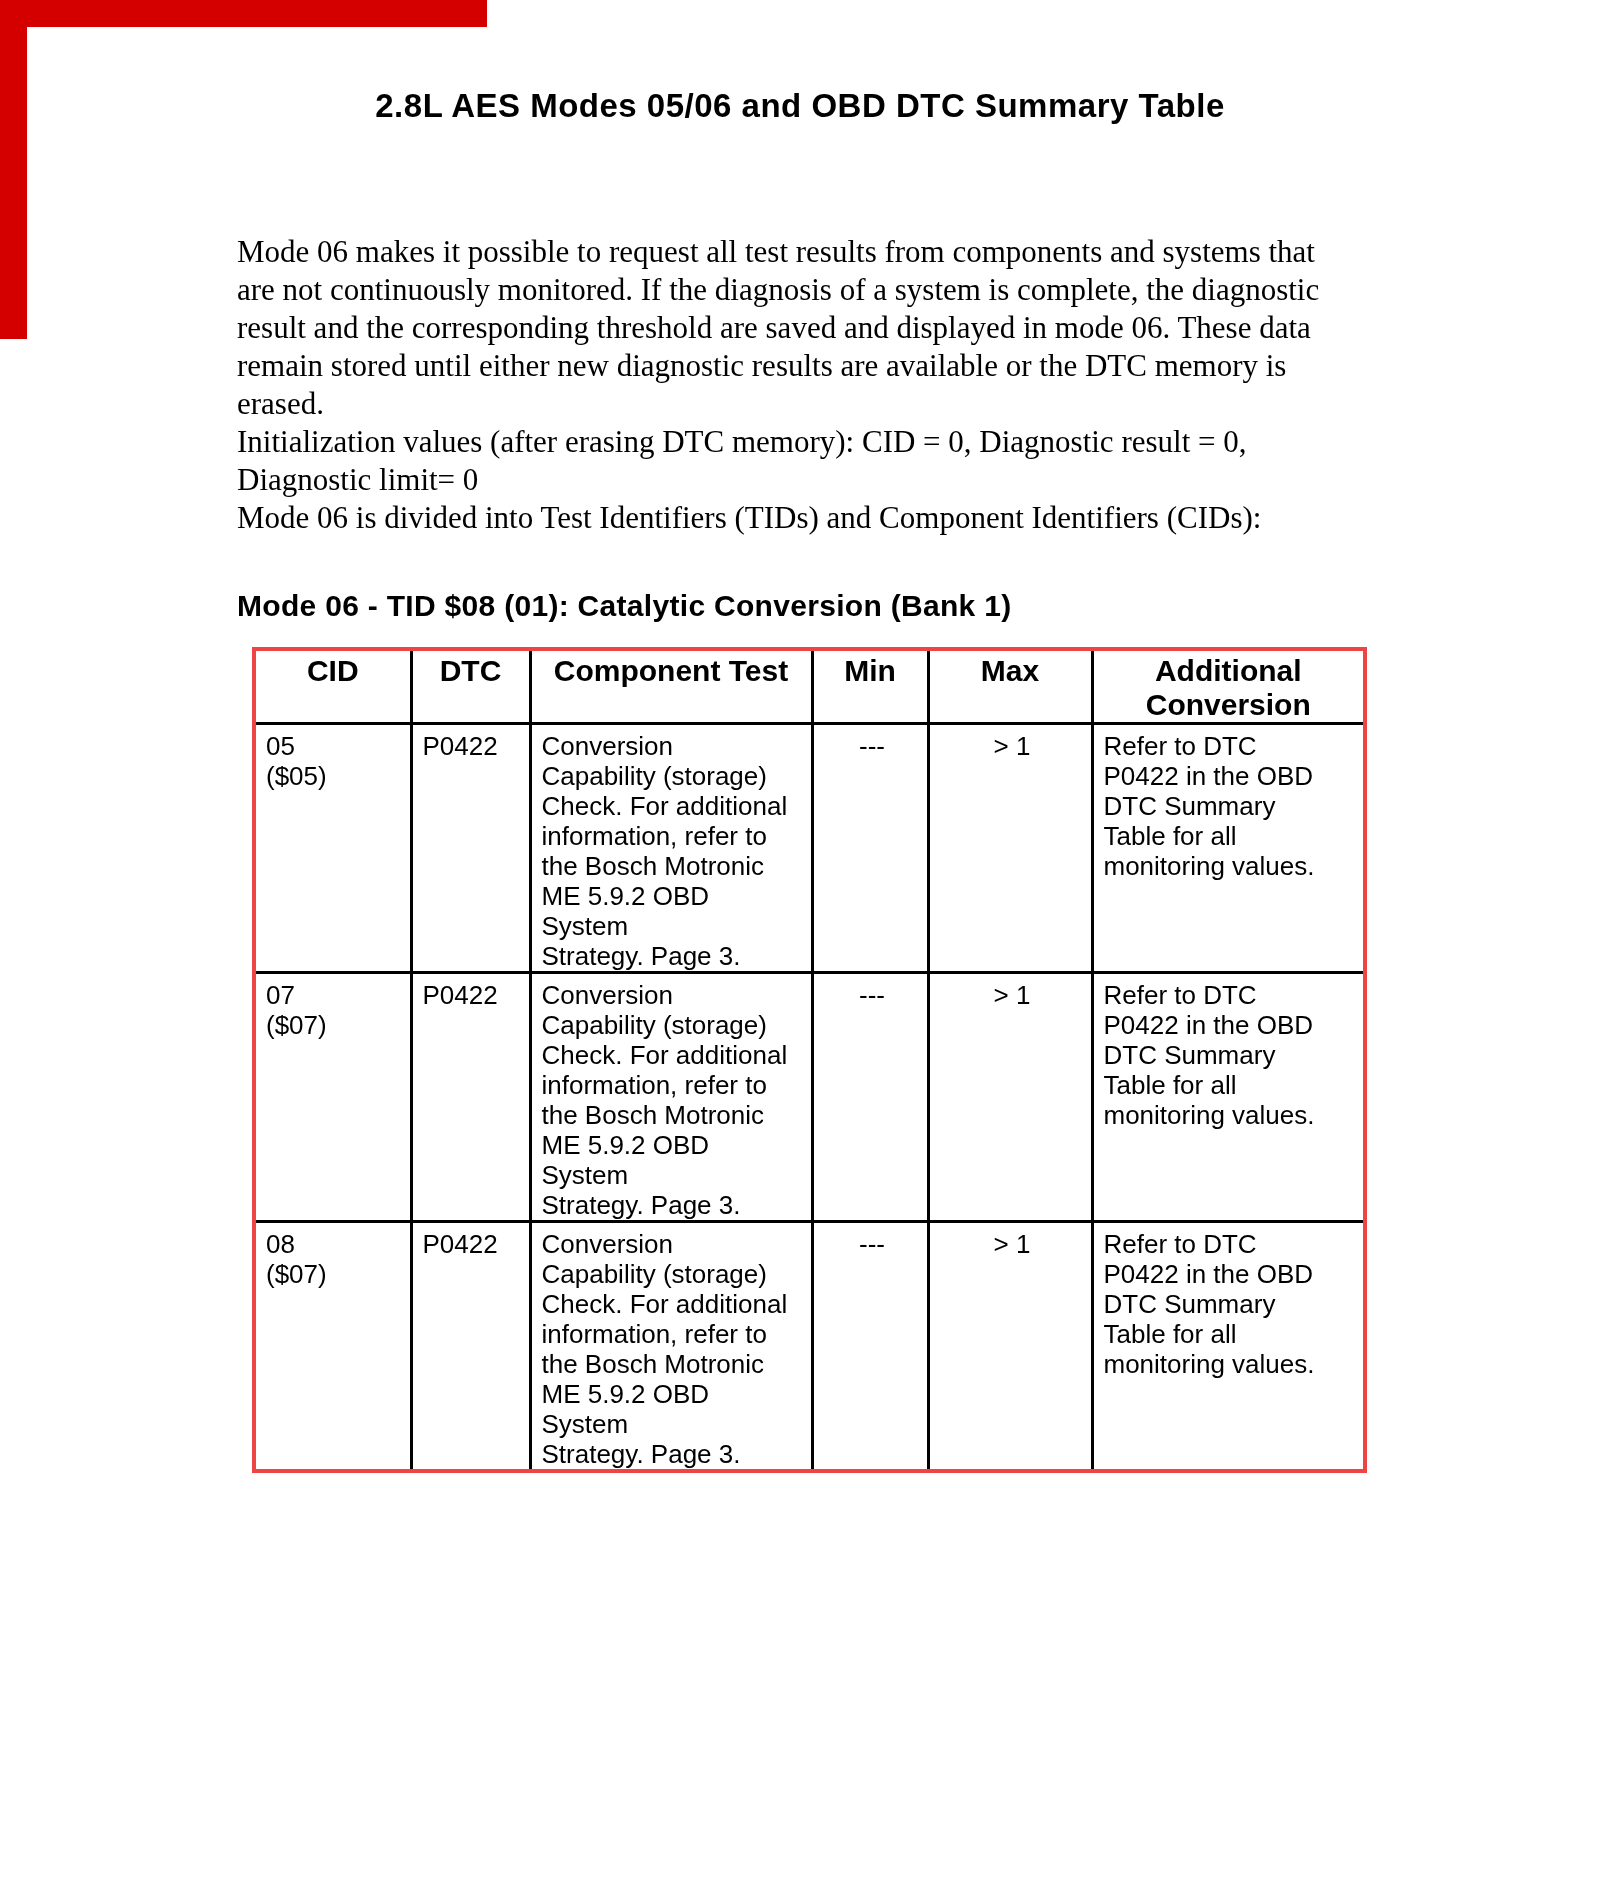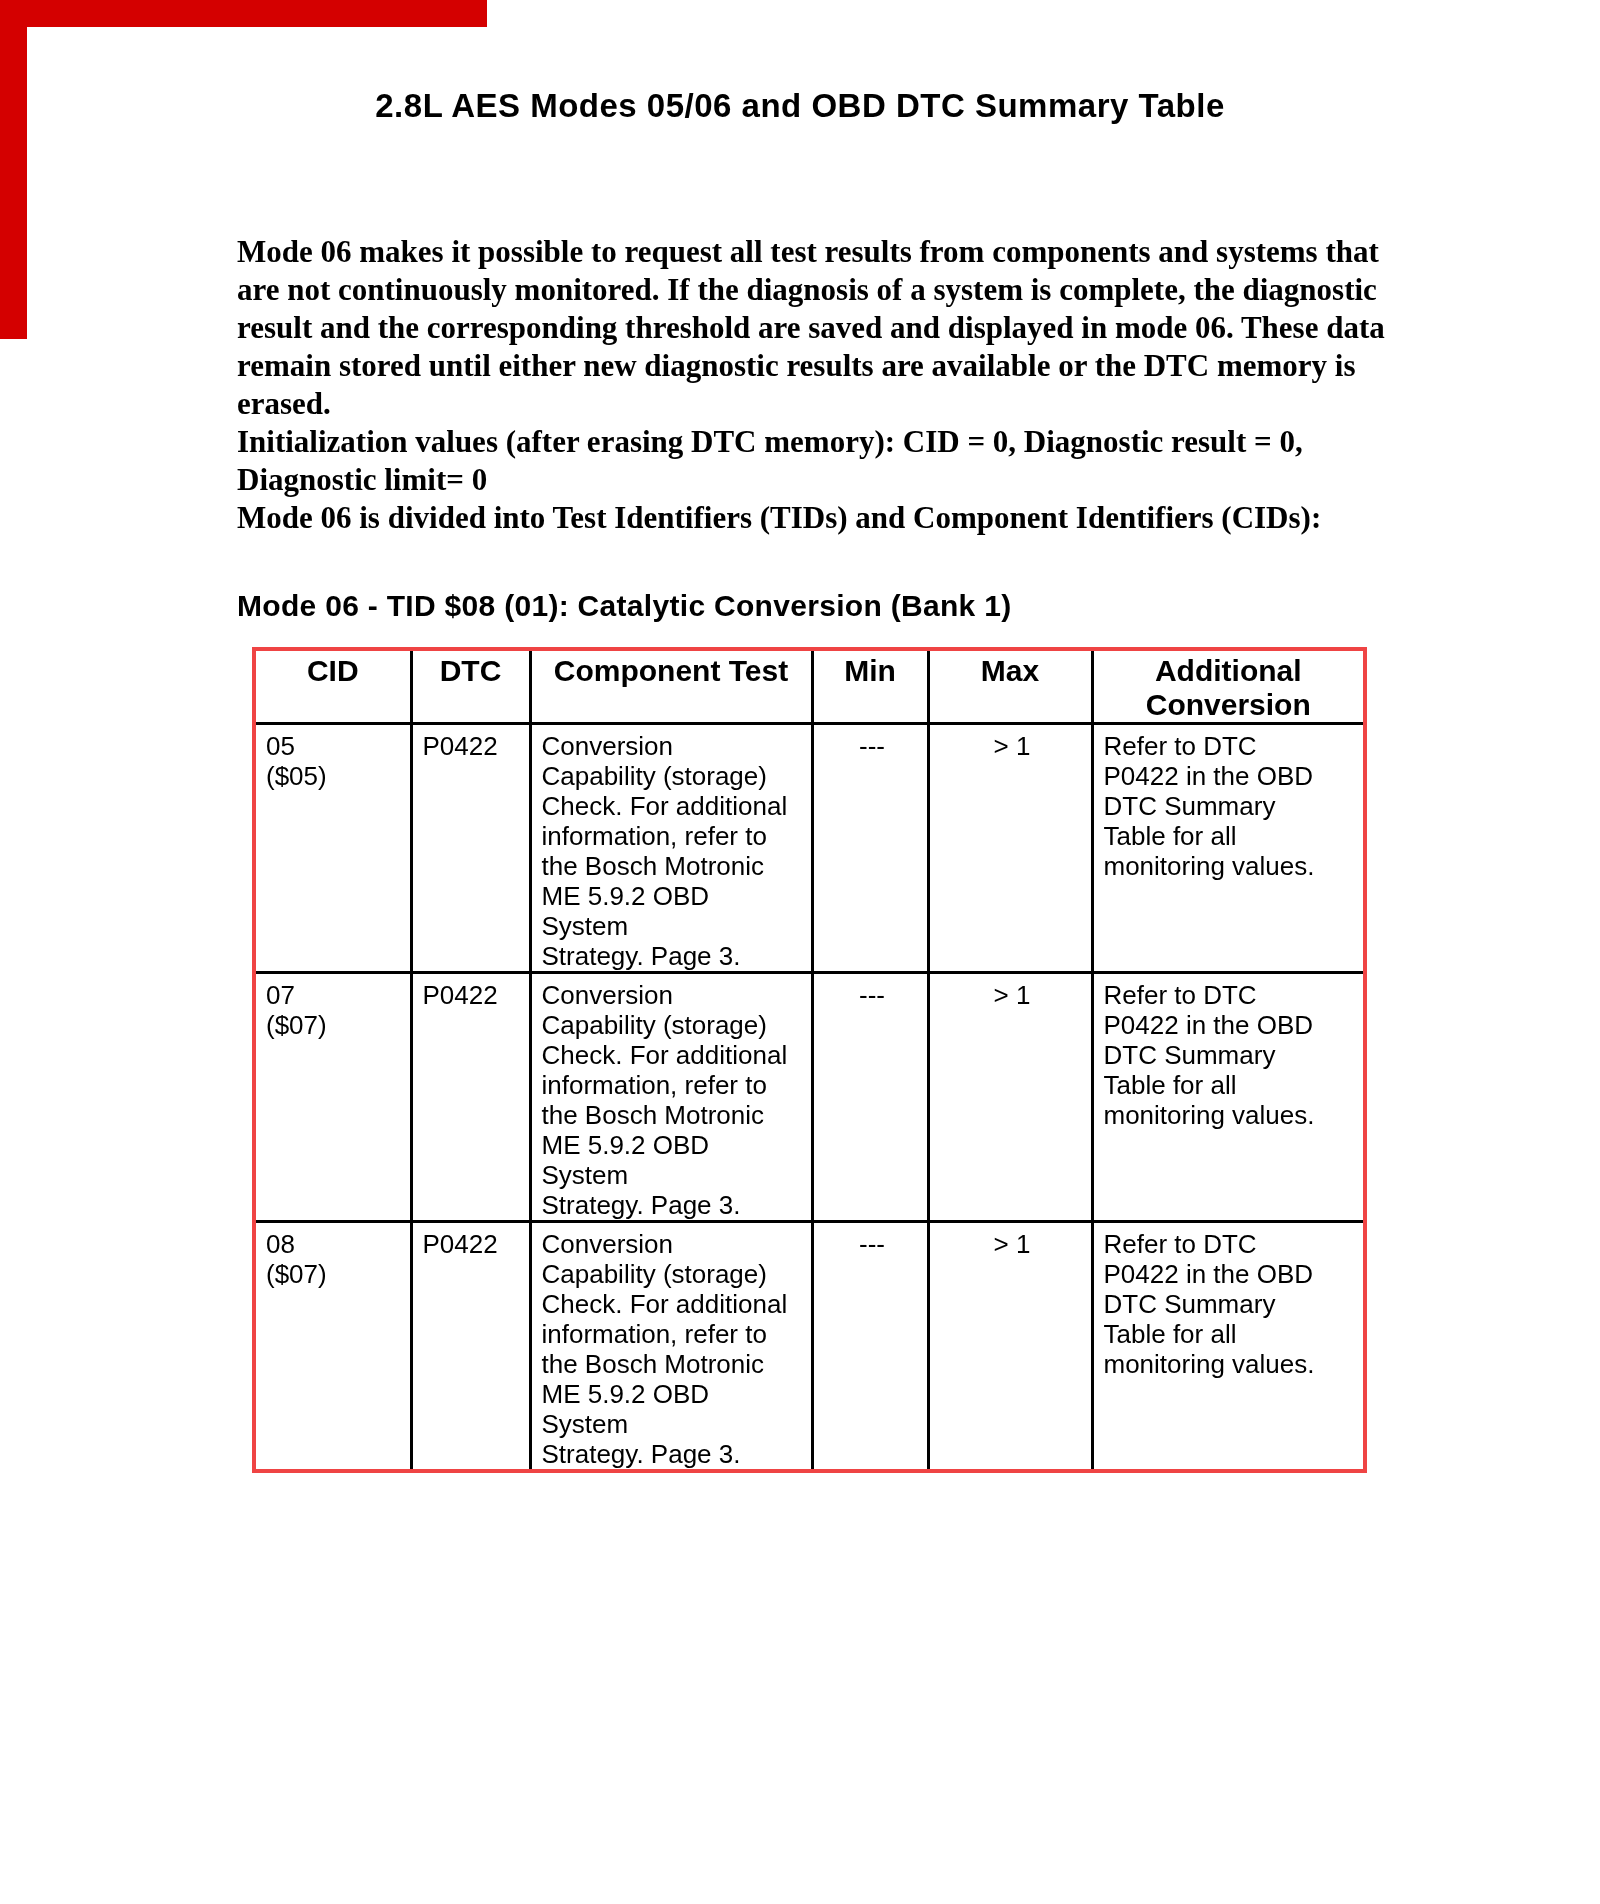--- a/index.html
+++ b/index.html
@@ -40,21 +40,20 @@
     white-space: pre-line;
   }
   .body-text {
     position: absolute;
     left: 237px; top: 233px;
     width: 1160px;
     font-family: "Liberation Serif", serif;
     font-size: 31px;
     line-height: 38px;
     white-space: pre-line;
-    font-weight: bold;
   }
   .table-heading {
     position: absolute;
     left: 237px; top: 589px;
     font-family: "Liberation Sans", sans-serif;
     font-weight: bold;
     font-size: 30px;
     letter-spacing: 0.3px;
   }
   table.results {

